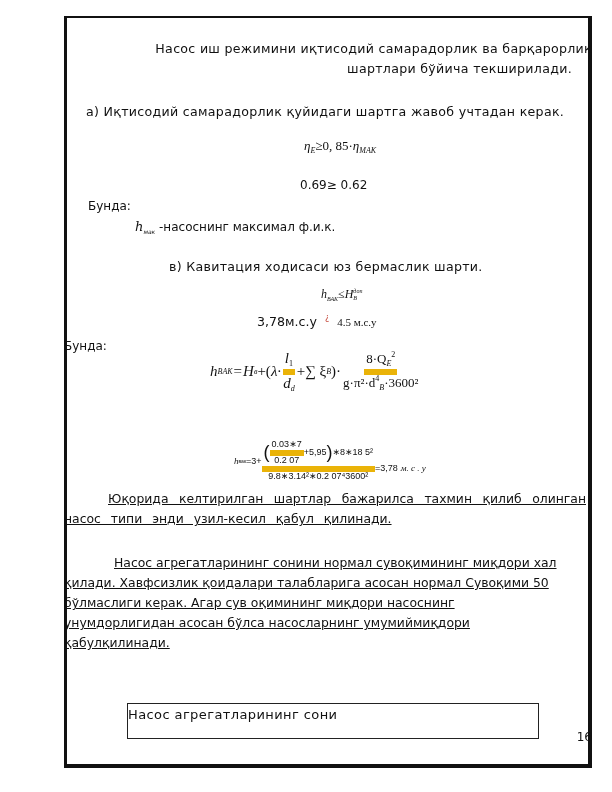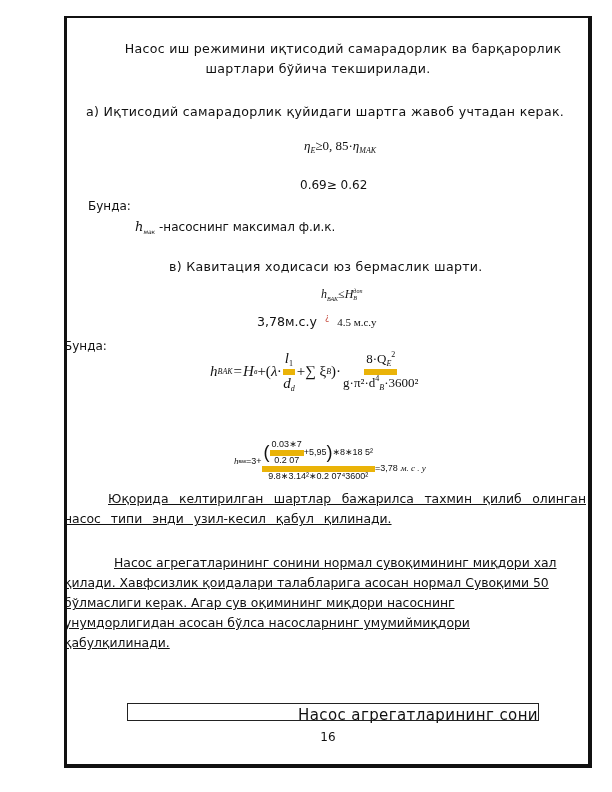--- a/index.html
+++ b/index.html
@@ -6,30 +6,30 @@
   body { width:612px; height:792px; position:relative; overflow:hidden;
          font-family:"DejaVu Sans", sans-serif; color:#111; }
   .frame { position:absolute; left:64px; top:16px; width:528px; height:752px;
            border-left:3px solid #111; border-top:2px solid #111;
            border-right:4px solid #111; border-bottom:4px solid #111; box-sizing:border-box; }
   .abs { position:absolute; white-space:nowrap; }
   .t13 { font-size:12.6px; letter-spacing:0.3px; }
   .t12 { font-size:12px; }
   .serif { font-family:"DejaVu Serif", serif; font-style:italic; }
   .mathtxt { font-family:"Liberation Serif", serif; font-style:italic; }
-  .center { text-align:center; }
+  .center { text-align:right; }
   .sub { font-size:8px; vertical-align:-3px; font-style:italic; }
   .sup { font-size:8px; vertical-align:6px; }
   .frac { display:inline-flex; flex-direction:column; align-items:center; vertical-align:middle; }
   .frac .num { border-bottom:6px solid #eab308; padding:0 2px; line-height:1.1; }
   .frac .den { padding:0 2px; line-height:1.1; }
   .para { font-size:12.4px; line-height:20px;text-decoration:underline; }
-  .footer-box { position:absolute; left:127px; top:703px; width:412px; height:18px;
-                border:1px solid #222; box-sizing:border-box; text-align:right;
-                font-size:15px; line-height:22px; letter-spacing:0.4px; }
+  .footer-box { position:absolute; left:127px; top:703px; width:412px; height:36px;
+                border:1px solid #222; box-sizing:border-box; text-align:left;
+                font-size:13px; line-height:22px; letter-spacing:0.4px; }
 </style>
 </head>
 <body>
 
 <div class="frame"></div>
 
 <div class="abs t13 center" style="left:64px; width:528px; top:41px;">
   <span style="padding-left:30px">Насос иш режимини иқтисодий  самарадорлик ва барқарорлик</span>
 </div>
 <div class="abs t13 center" style="left:64px; width:508px; top:61px;">шартлари бўйича текширилади.</div>

